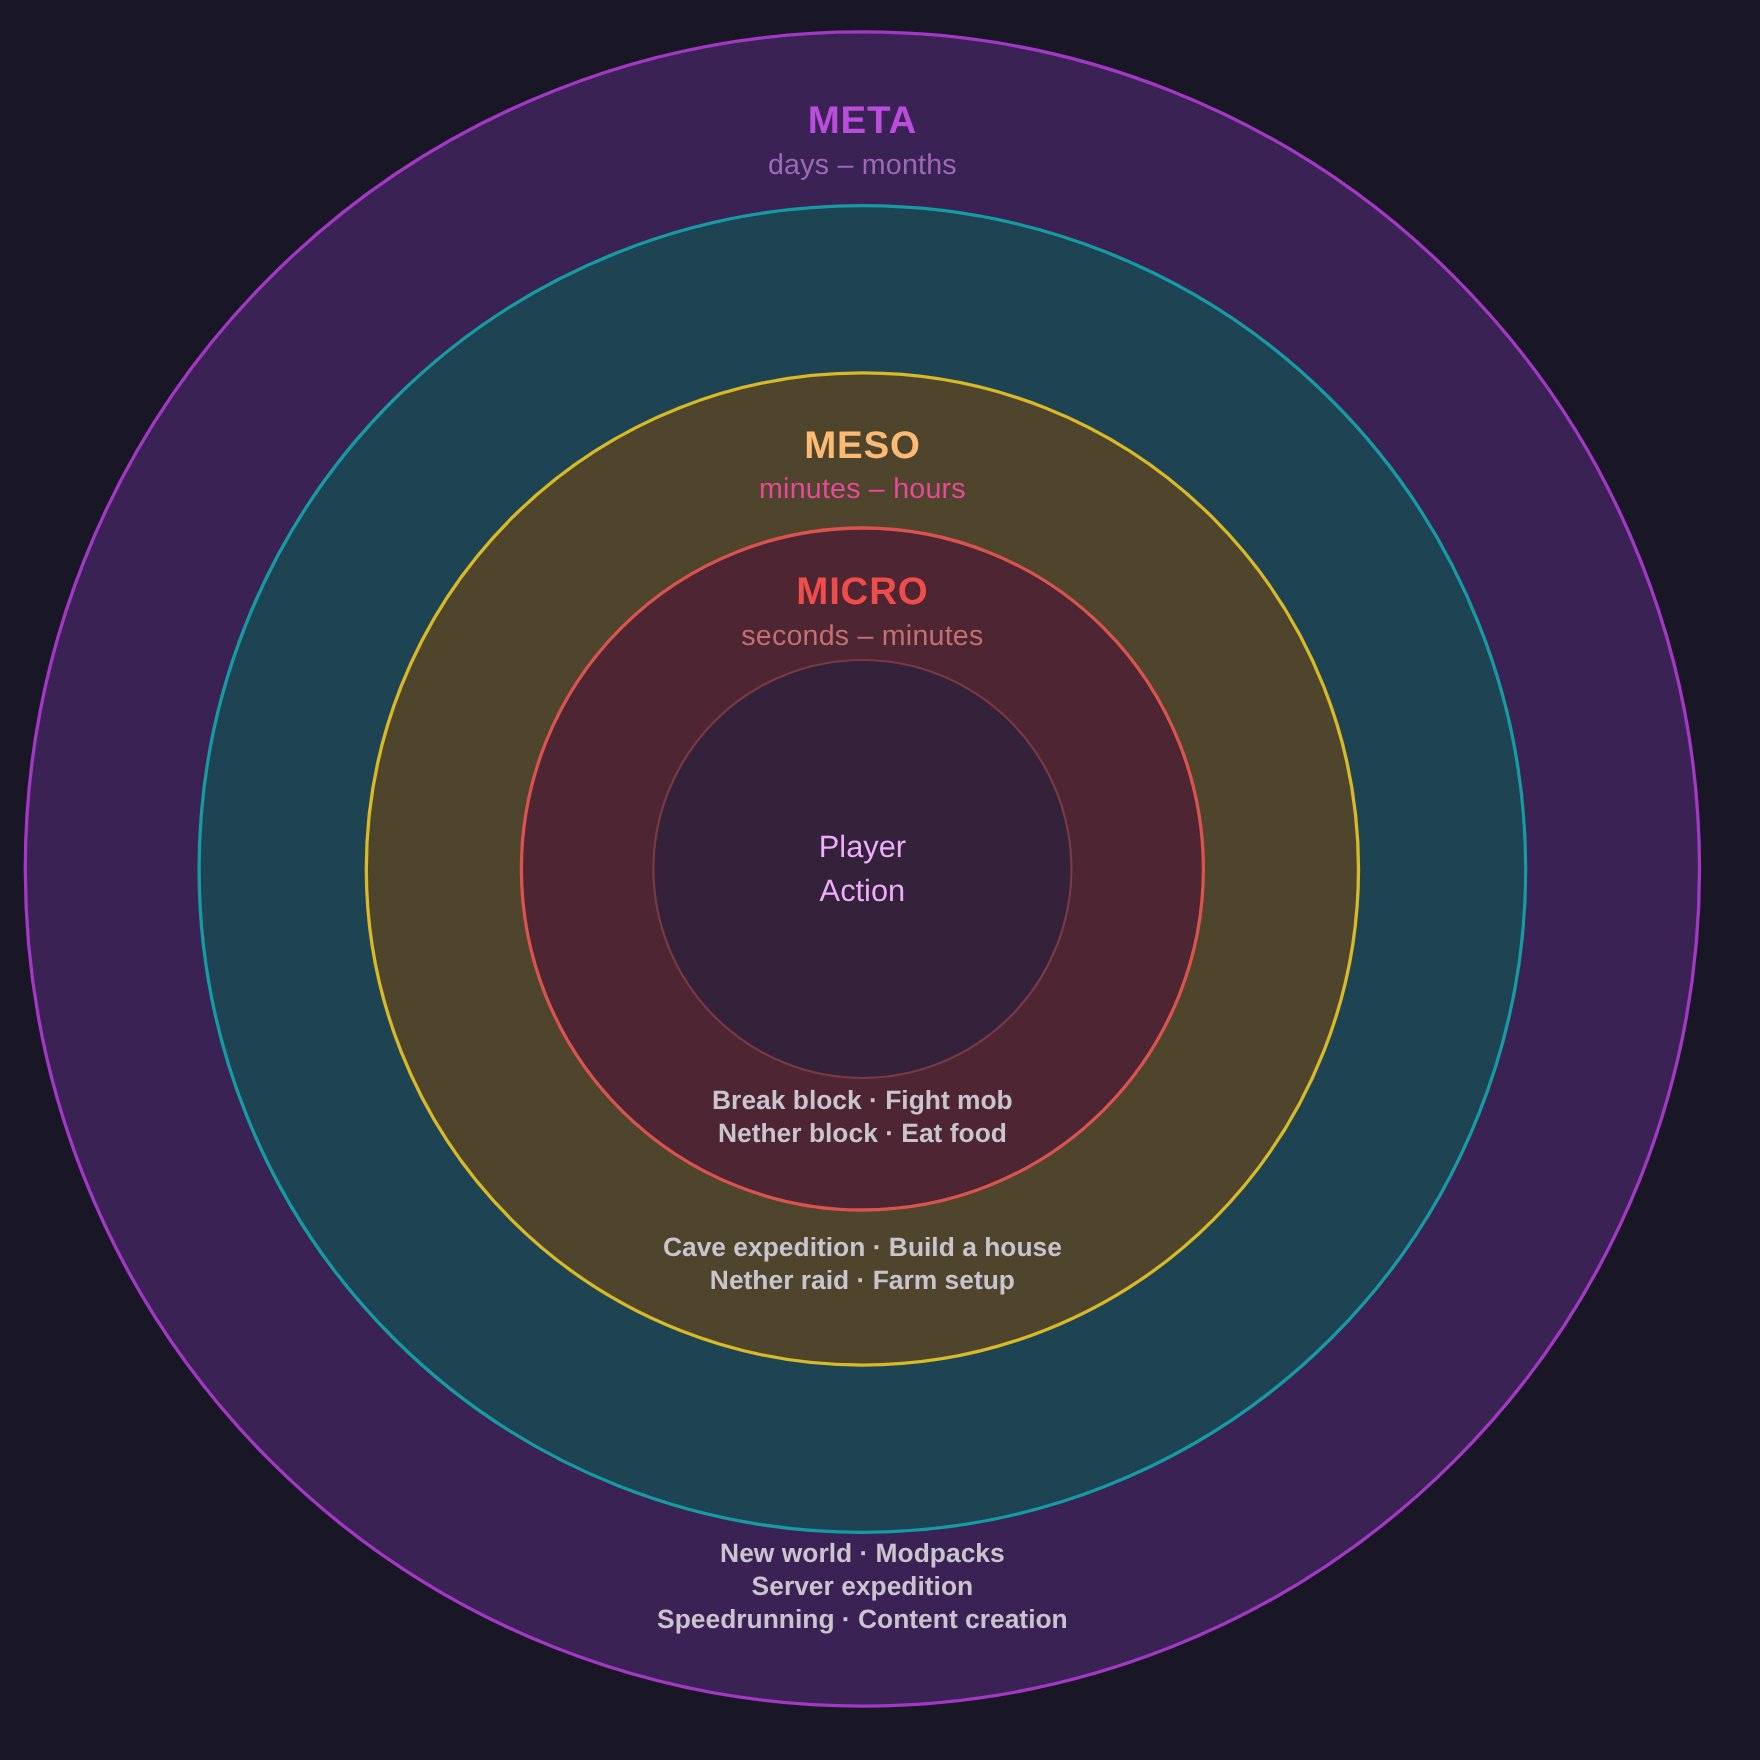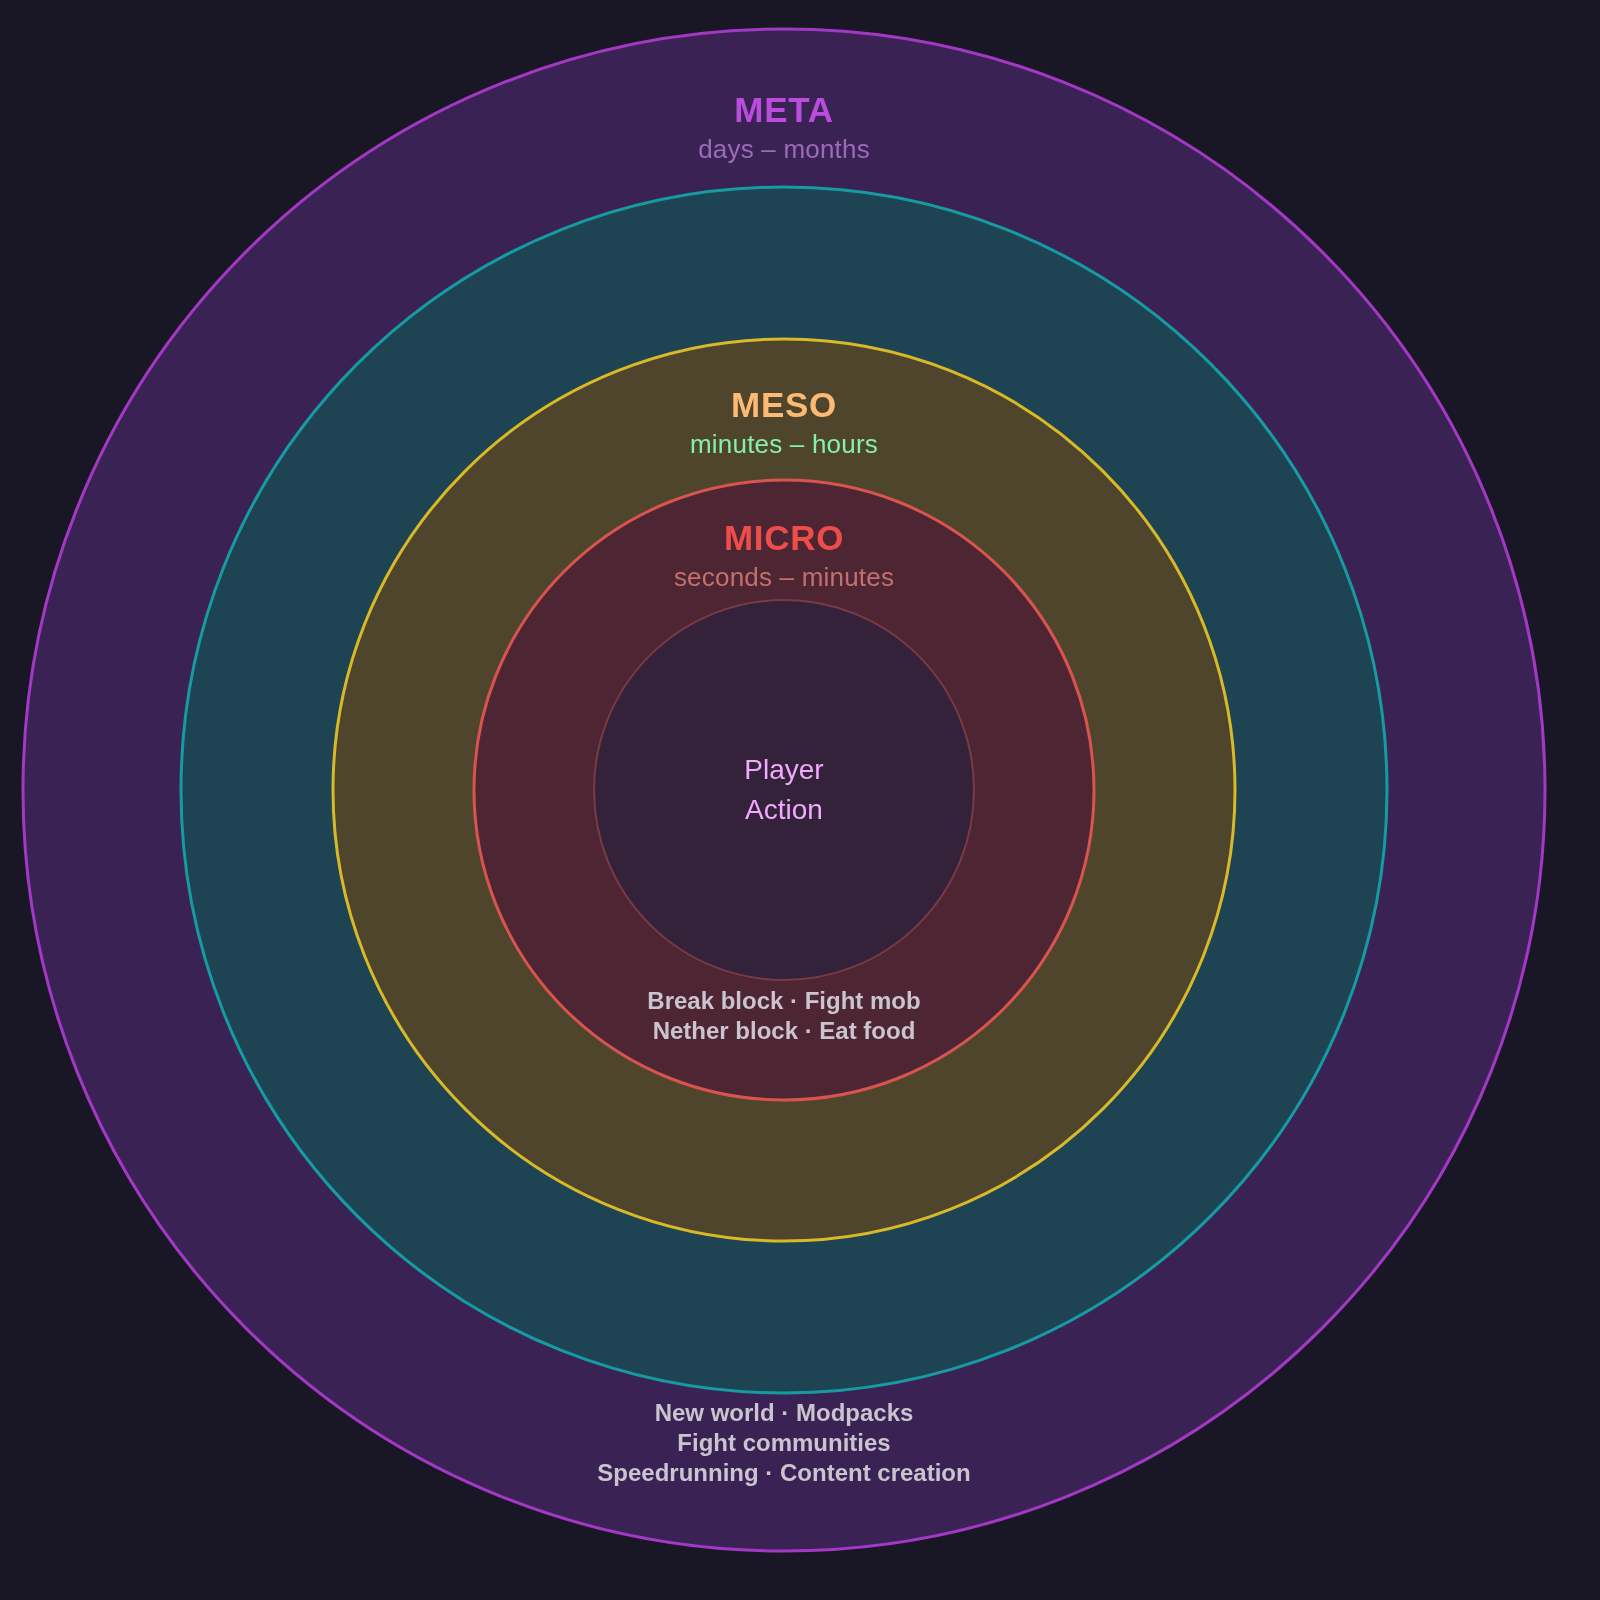--- a/index.html
+++ b/index.html
@@ -82,39 +82,43 @@
   </svg>
 
   <div class="layer-text" style="left:784px; top:92px;">
     <div class="layer-title" style="color: rgb(187, 77, 221);">META</div>
     <div class="layer-range" style="color: rgb(157, 106, 184);">days – months</div>
   </div>
 
 
   <div class="layer-text" style="left:784px; top:387px;">
     <div class="layer-title" style="color: #fdba74;">MESO</div>
-    <div class="layer-range" style="color: #86efac;">minutes – hours</div>
+    <div class="layer-range" style="color: #ec4899;">minutes – hours</div>
   </div>
 
   <div class="layer-text" style="left:784px; top:520px;">
     <div class="layer-title" style="color: rgb(239, 77, 74);">MICRO</div>
     <div class="layer-range" style="color: rgb(196, 112, 110);">seconds – minutes</div>
   </div>
 
   <div class="core-text" style="left: 784px; top: 790px; color: #f0abfc;">
     <div>Player</div>
     <div>Action</div>
   </div>
 
   <div class="examples" style="left:784px; top:986px;">
     <div>Break block · Fight mob</div>
     <div>Nether block · Eat food</div>
   </div>
 
+  <div class="examples" style="left:784px; top:1120px;">
+    <div>Cave expedition · Build a house</div>
+    <div>Nether raid · Farm setup</div>
+  </div>
 
 
   <div class="examples" style="left:784px; top:1398px;">
     <div>New world · Modpacks</div>
-    <div>Fight communities</div>
+    <div>Server expedition</div>
     <div>Speedrunning · Content creation</div>
   </div>
 
 </div>
 
 </body></html>

